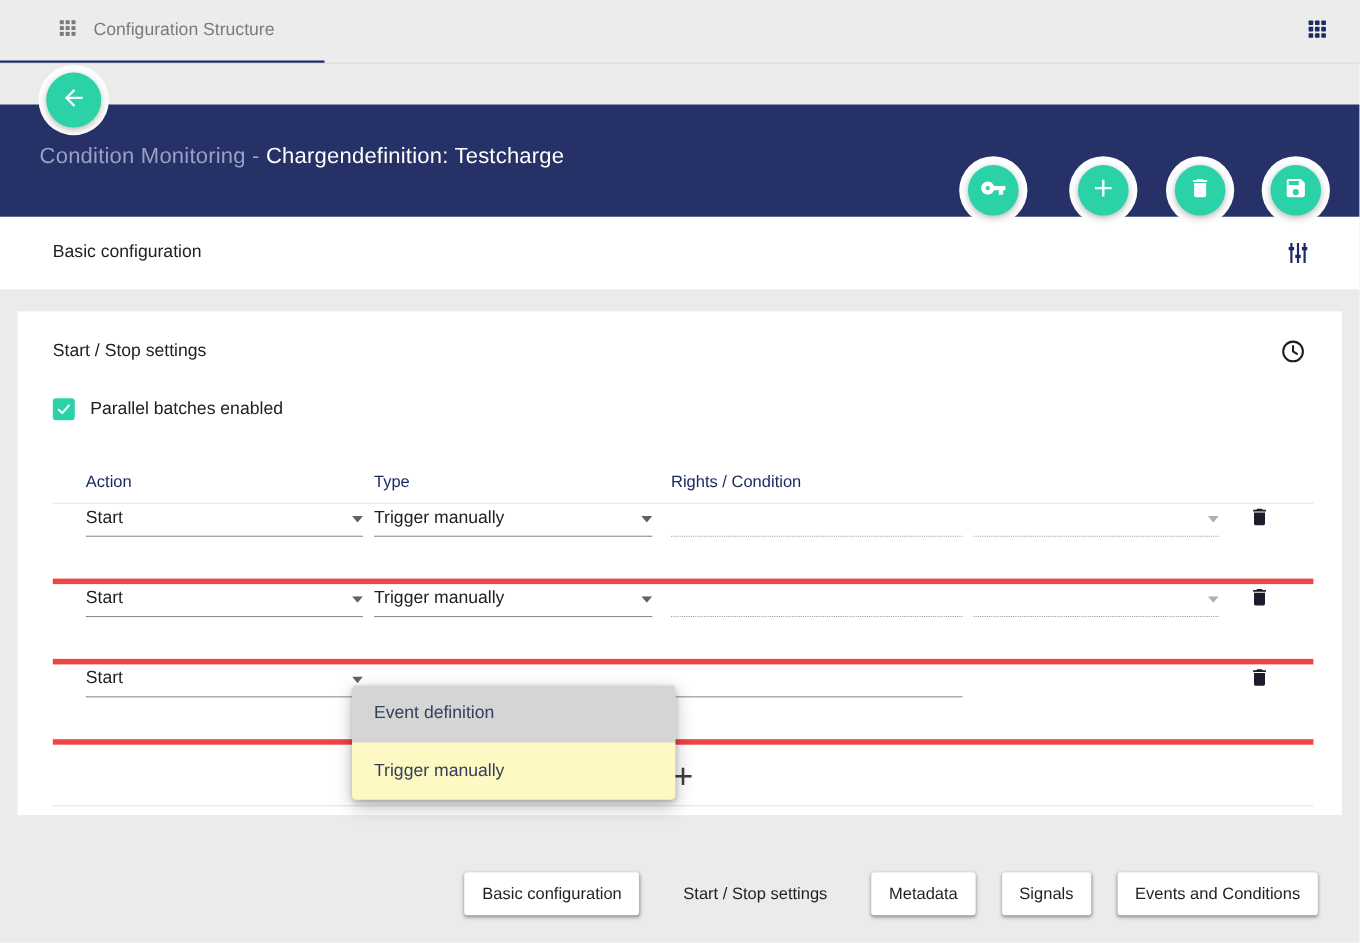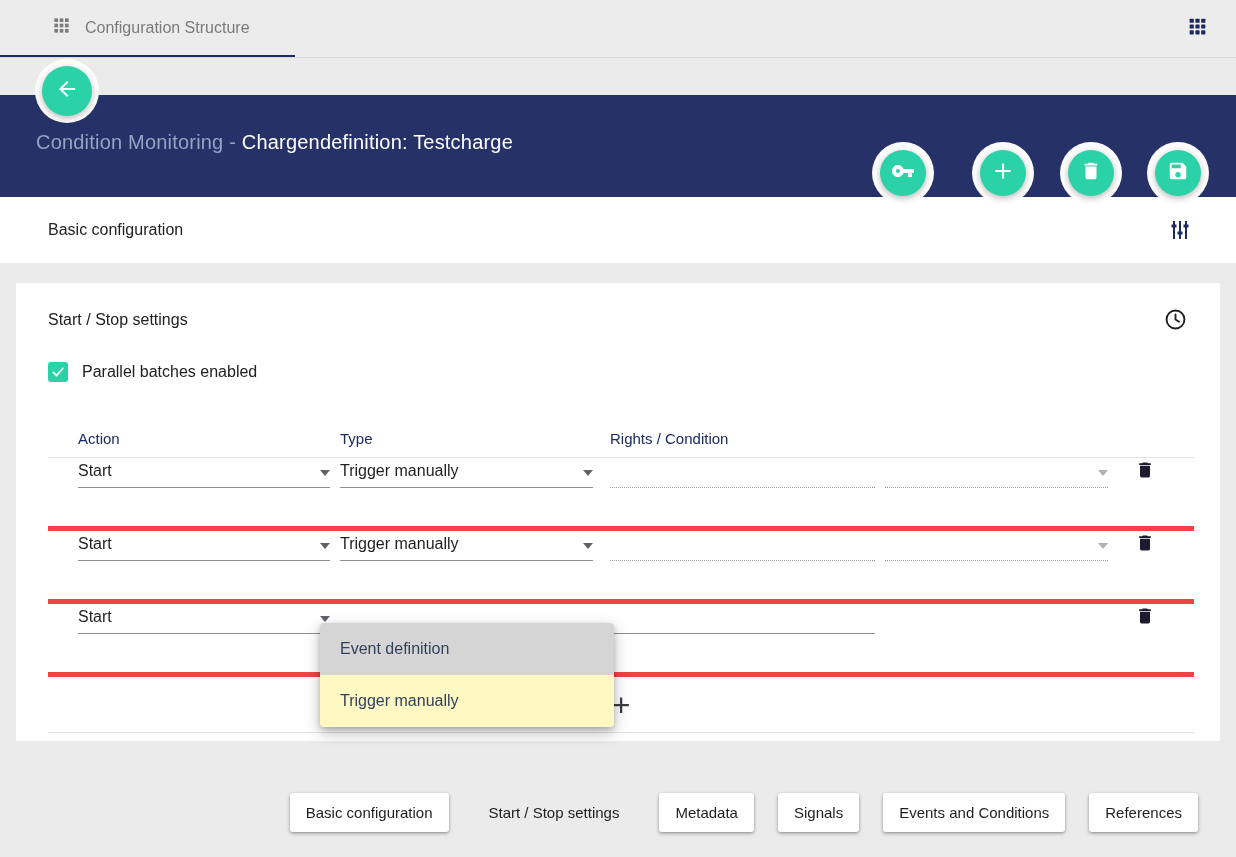--- a/index.html
+++ b/index.html
@@ -318,14 +318,13 @@
     <div class="menu-item">Trigger manually</div>
   </div>
 </div>
 
 <div class="bottom-nav">
   <button class="bn-btn">Basic configuration</button>
   <button class="bn-btn active">Start / Stop settings</button>
   <button class="bn-btn">Metadata</button>
   <button class="bn-btn">Signals</button>
   <button class="bn-btn">Events and Conditions</button>
-  <button class="bn-btn">References</button>
 </div>
 
 </body></html>

